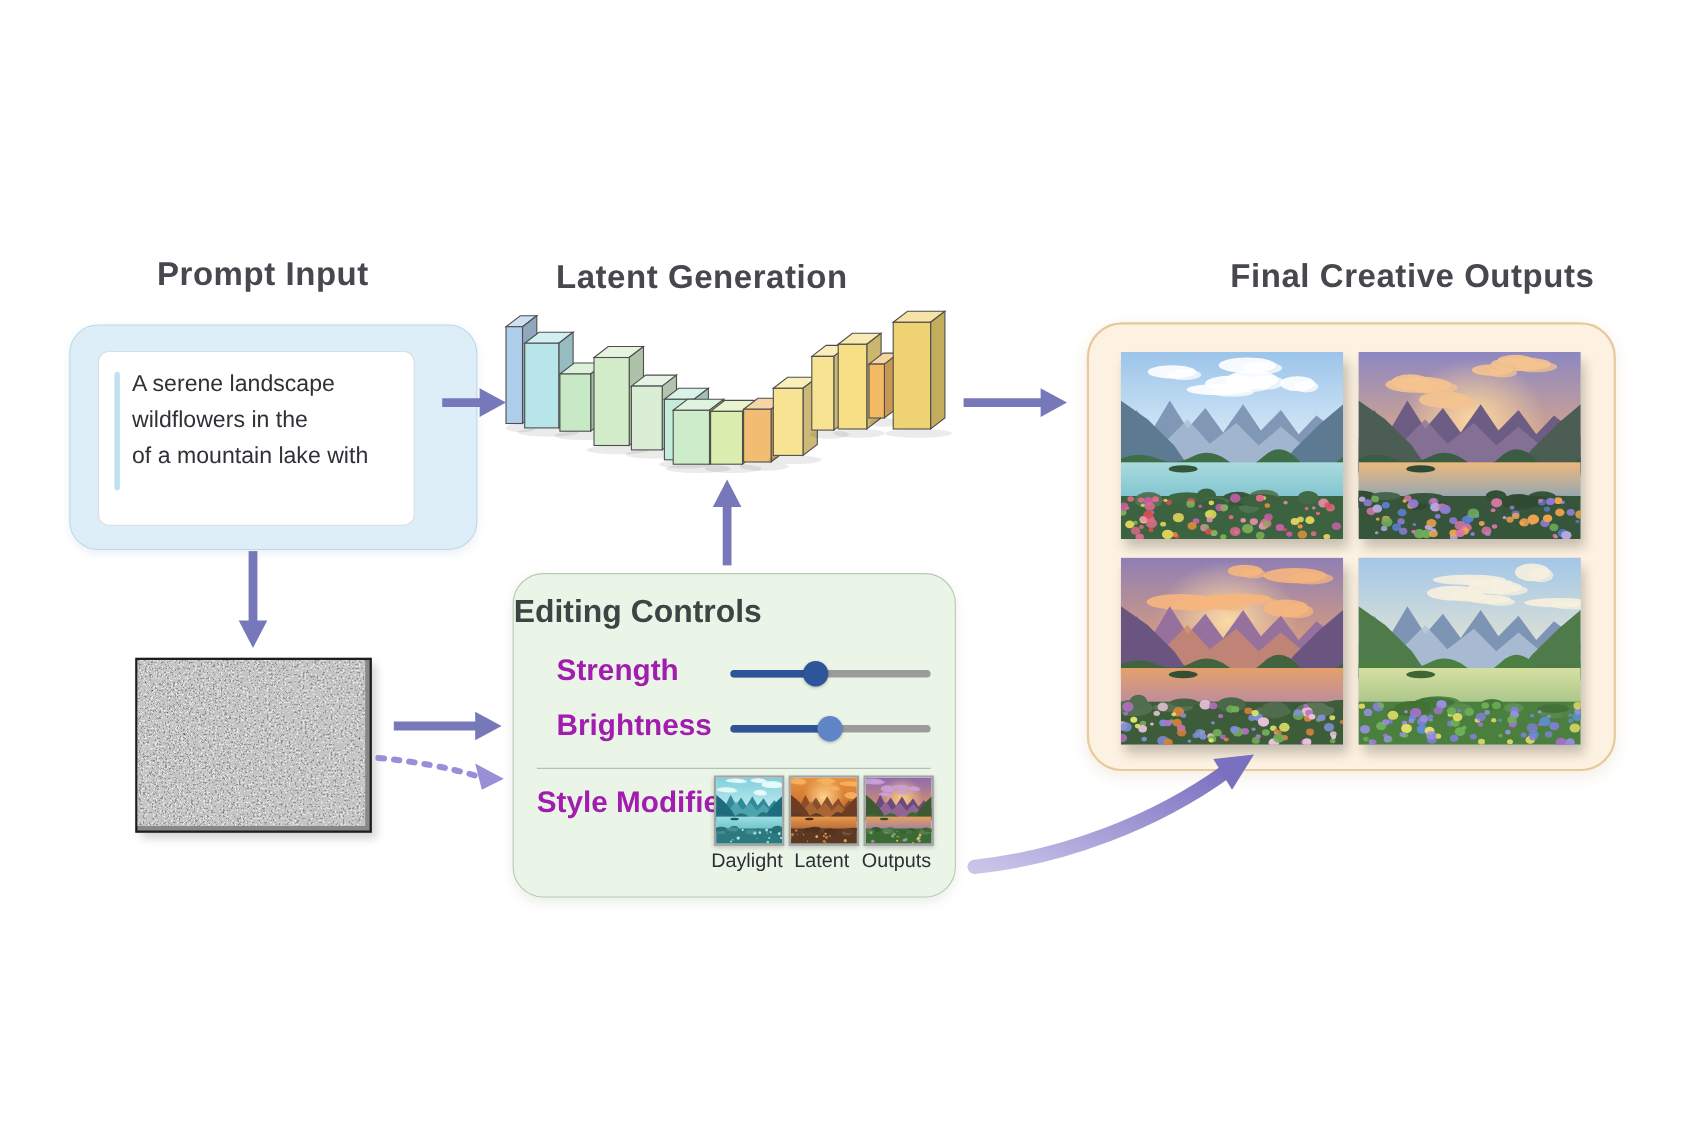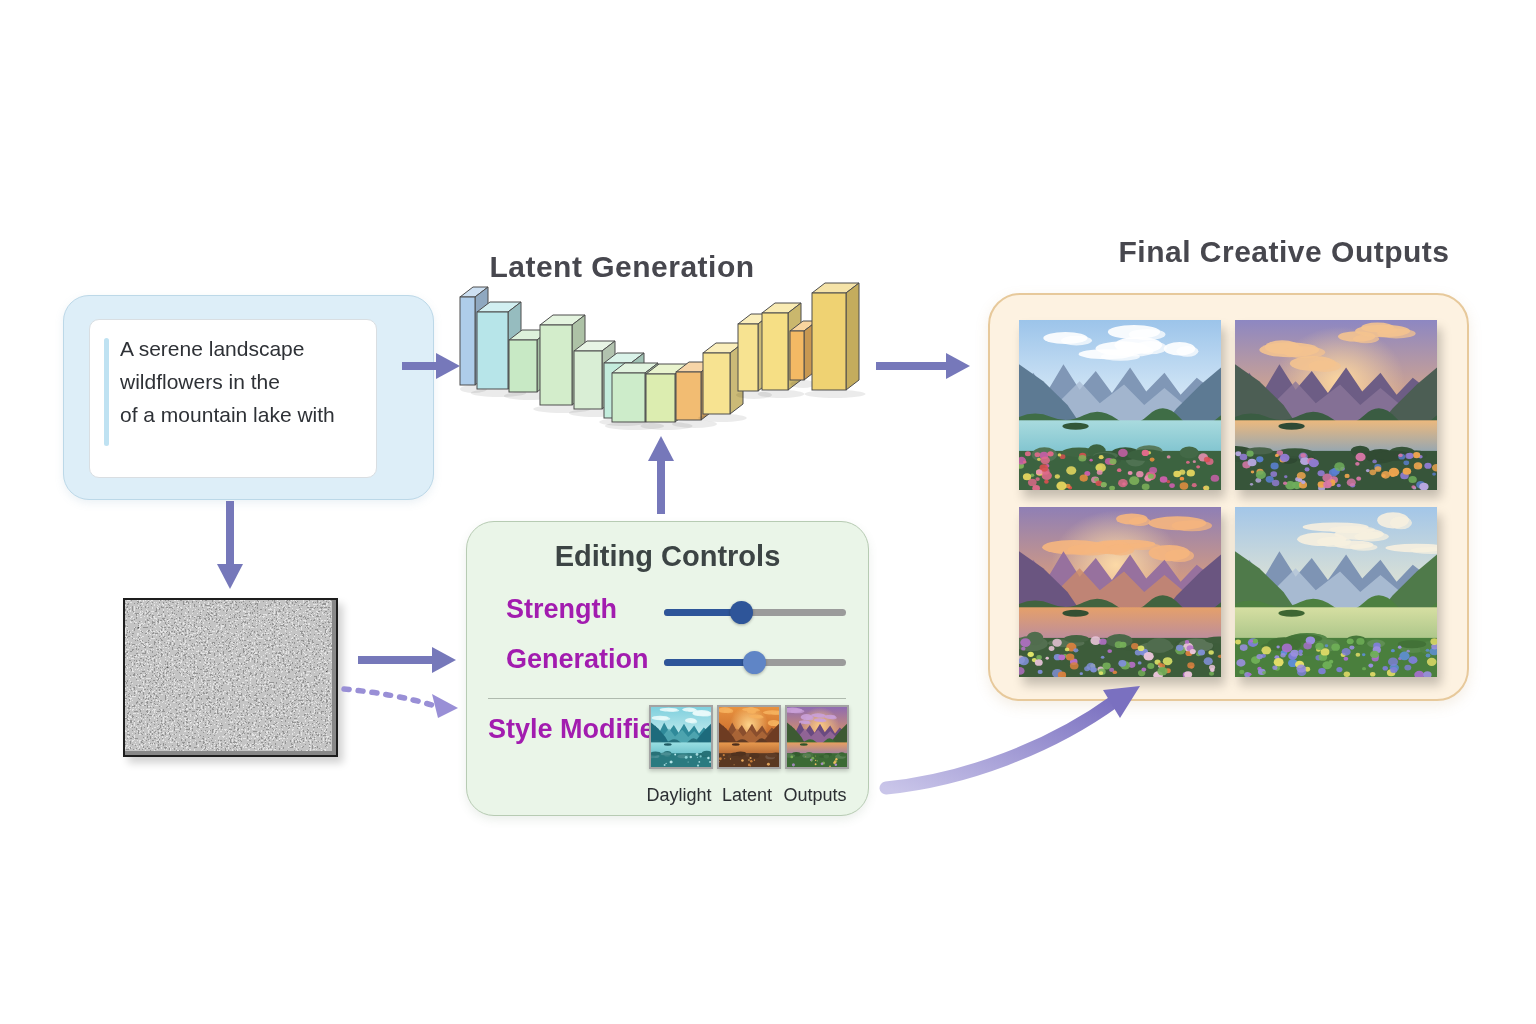--- a/index.html
+++ b/index.html
@@ -17,45 +17,46 @@
   .noise-wrap{position:absolute;left:123px;top:598px;width:211px;height:155px;border:2px solid #1d1d1d;
               box-shadow:5px 6px 8px rgba(0,0,0,.18);background:#888;}
   .noise-label{position:absolute;left:60px;top:766px;width:340px;text-align:center;font-size:31px;font-weight:700;color:#47474e;}
   .mathvar{font-family:"DejaVu Serif", serif;font-style:italic;font-weight:500;}
   .mathsub{font-family:"DejaVu Serif", serif;font-style:italic;font-size:19px;vertical-align:-6px;}
   
   #latent-svg{position:absolute;left:452px;top:272px;width:424px;height:172px;}
   
   .controls-box{position:absolute;left:466px;top:521px;width:401px;height:293px;background:#eaf5e8;
                 border:1.5px solid #b7cbb3;border-radius:28px;box-shadow:0 4px 10px rgba(90,120,90,.12);}
-  .controls-title{position:absolute;left:0;top:18px;width:100%;text-align:center;font-size:29px;font-weight:700;color:#3c4444;}
+  .controls-title{position:absolute;left:0;top:18px;width:100%;text-align:left;font-size:29px;font-weight:700;color:#3c4444;}
   .ctl-label{position:absolute;font-size:27px;font-weight:600;color:#a21caf;}
   .slider{position:absolute;width:182px;height:22px;}
   .slider .track{position:absolute;left:0;right:0;top:8px;height:7px;background:#9b9b9b;border-radius:4px;}
   .slider .fill{position:absolute;left:0;top:8px;height:7px;border-radius:4px;}
   .slider .handle{position:absolute;top:0;width:23px;height:23px;border-radius:50%;transform:translateX(-12px);
                   box-shadow:0 1px 3px rgba(0,0,0,.3);}
   .ctl-divider{position:absolute;left:21px;top:176px;width:358px;height:0;border-top:1.5px solid #8f9a8f;opacity:.65;}
   .style-thumb{position:absolute;width:60px;height:60px;border:2px solid #a3a3a3;box-shadow:0 2px 4px rgba(0,0,0,.2);cursor:pointer;}
   .style-thumb svg{display:block;width:100%;height:100%;}
-  .thumb-label{position:absolute;width:80px;text-align:center;font-size:18px;color:#2c2f33;margin-top:13px;}
+  .thumb-label{position:absolute;width:80px;text-align:center;font-size:18px;color:#2c2f33;}
   
   .outputs-panel{position:absolute;left:988px;top:293px;width:477px;height:404px;background:#fdf2e1;
                  border:2px solid #e7c99b;border-radius:32px;box-shadow:0 5px 14px rgba(180,140,80,.15);}
   .out-img{position:absolute;width:202px;height:170px;box-shadow:4px 8px 10px rgba(0,0,0,.22);background:#ccc;}
   .out-img svg{display:block;width:100%;height:100%;}
   
   #arrows{position:absolute;left:0;top:0;width:1536px;height:1024px;pointer-events:none;}
 </style>
 </head>
 <body>
 
 <div id="canvas">
 
-  <div class="title" style="left:432px;top:236px;width:380px;margin-top:14px;">Latent Generation</div>
+  <div class="title" style="left:89px;top:233px;width:300px;">Prompt Input</div>
+  <div class="title" style="left:448px;top:236px;width:380px;">Latent Generation</div>
   <div class="title" style="left:1054px;top:235px;width:460px;">Final Creative Outputs</div>
 
   <div class="prompt-box">
     <div class="prompt-inner">
       <div class="prompt-accent"></div>
       <div class="prompt-text">
         <div>A serene landscape</div>
         <div>wildflowers  in the</div>
         <div>of a mountain lake with</div>
       </div>
@@ -140,21 +141,21 @@
   </div>
 
   <div class="controls-box">
     <div class="controls-title">Editing Controls</div>
     <div class="ctl-label" style="left:39px;top:72px;">Strength</div>
     <div class="slider" style="left:197px;top:79px;">
       <div class="track" style="background: rgb(155, 155, 155);"></div>
       <div class="fill" style="width: 43%; background: rgb(46, 85, 153);"></div>
       <div class="handle" style="left: 43%; background: rgb(46, 85, 153);"></div>
     </div>
-    <div class="ctl-label" style="left:39px;top:122px;">Generation</div>
+    <div class="ctl-label" style="left:39px;top:122px;">Brightness</div>
     <div class="slider" style="left:197px;top:129px;">
       <div class="track" style="background: rgb(155, 155, 155);"></div>
       <div class="fill" style="width: 50%; background: rgb(46, 85, 153);"></div>
       <div class="handle" style="left: 50%; background: rgb(95, 133, 198);"></div>
     </div>
     <div class="ctl-divider"></div>
     <div class="ctl-label" style="left:21px;top:192px;">Style Modifier</div>
     <div class="style-thumb" style="left:182px;top:183px;">
         <svg viewBox="0 0 100 100" preserveAspectRatio="none">
           <defs>

